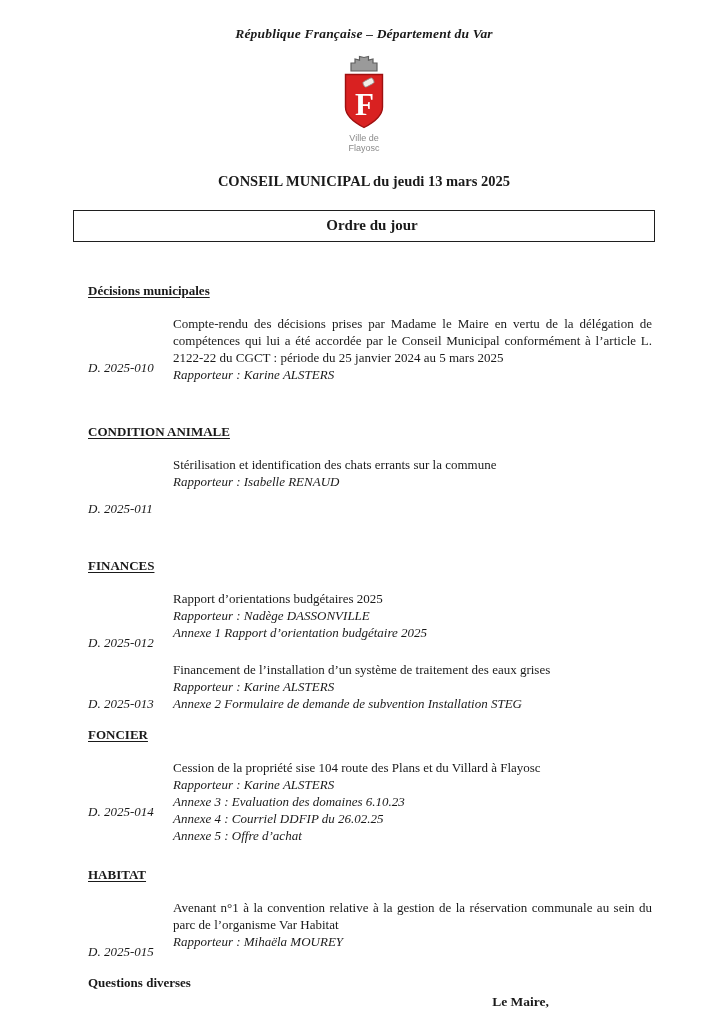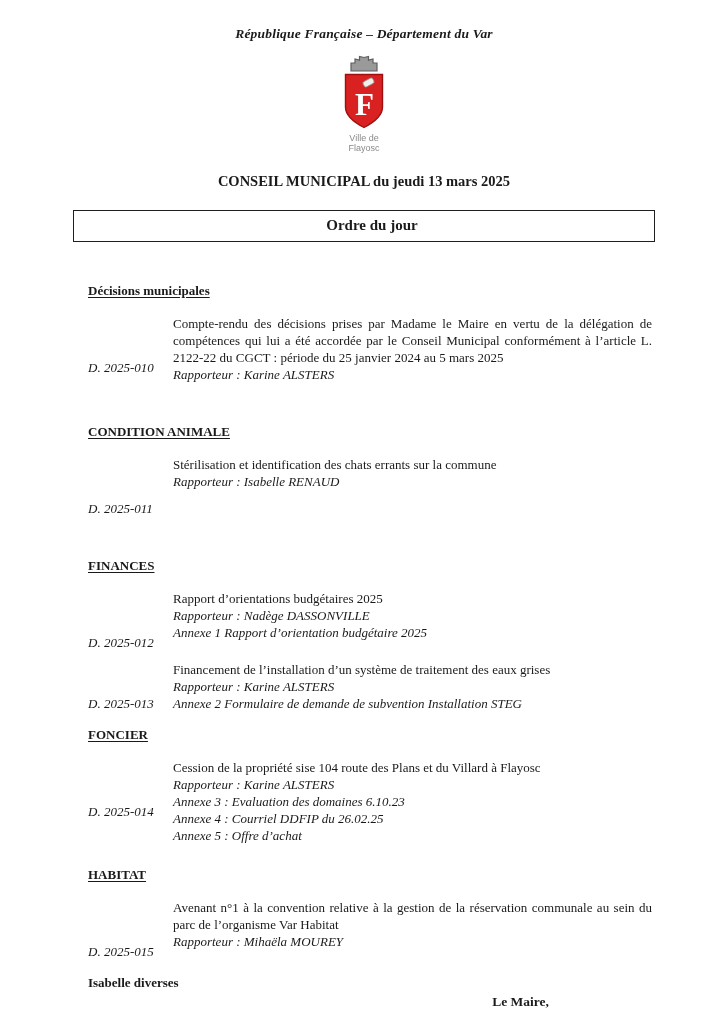--- a/index.html
+++ b/index.html
@@ -123,21 +123,21 @@
 
     <div class="section-heading mt22">HABITAT</div>
     <div class="agenda-item">
       <div class="item-ref">D. 2025-015</div>
       <div class="item-body">
         <div class="item-text">Avenant n°1 à la convention relative à la gestion de la réservation communale au sein du parc de l’organisme Var Habitat</div>
         <div class="item-detail">Rapporteur : Mihaëla MOUREY</div>
       </div>
     </div>
 
-    <div class="questions">Isabelle diverses</div>
+    <div class="questions">Questions diverses</div>
 
     <div class="signature">
       <div class="sig-role">Le Maire,</div>
       <div class="sig-name">Karine ALSTERS</div>
     </div>
 
   </div>
 </div>
 
 </body></html>

